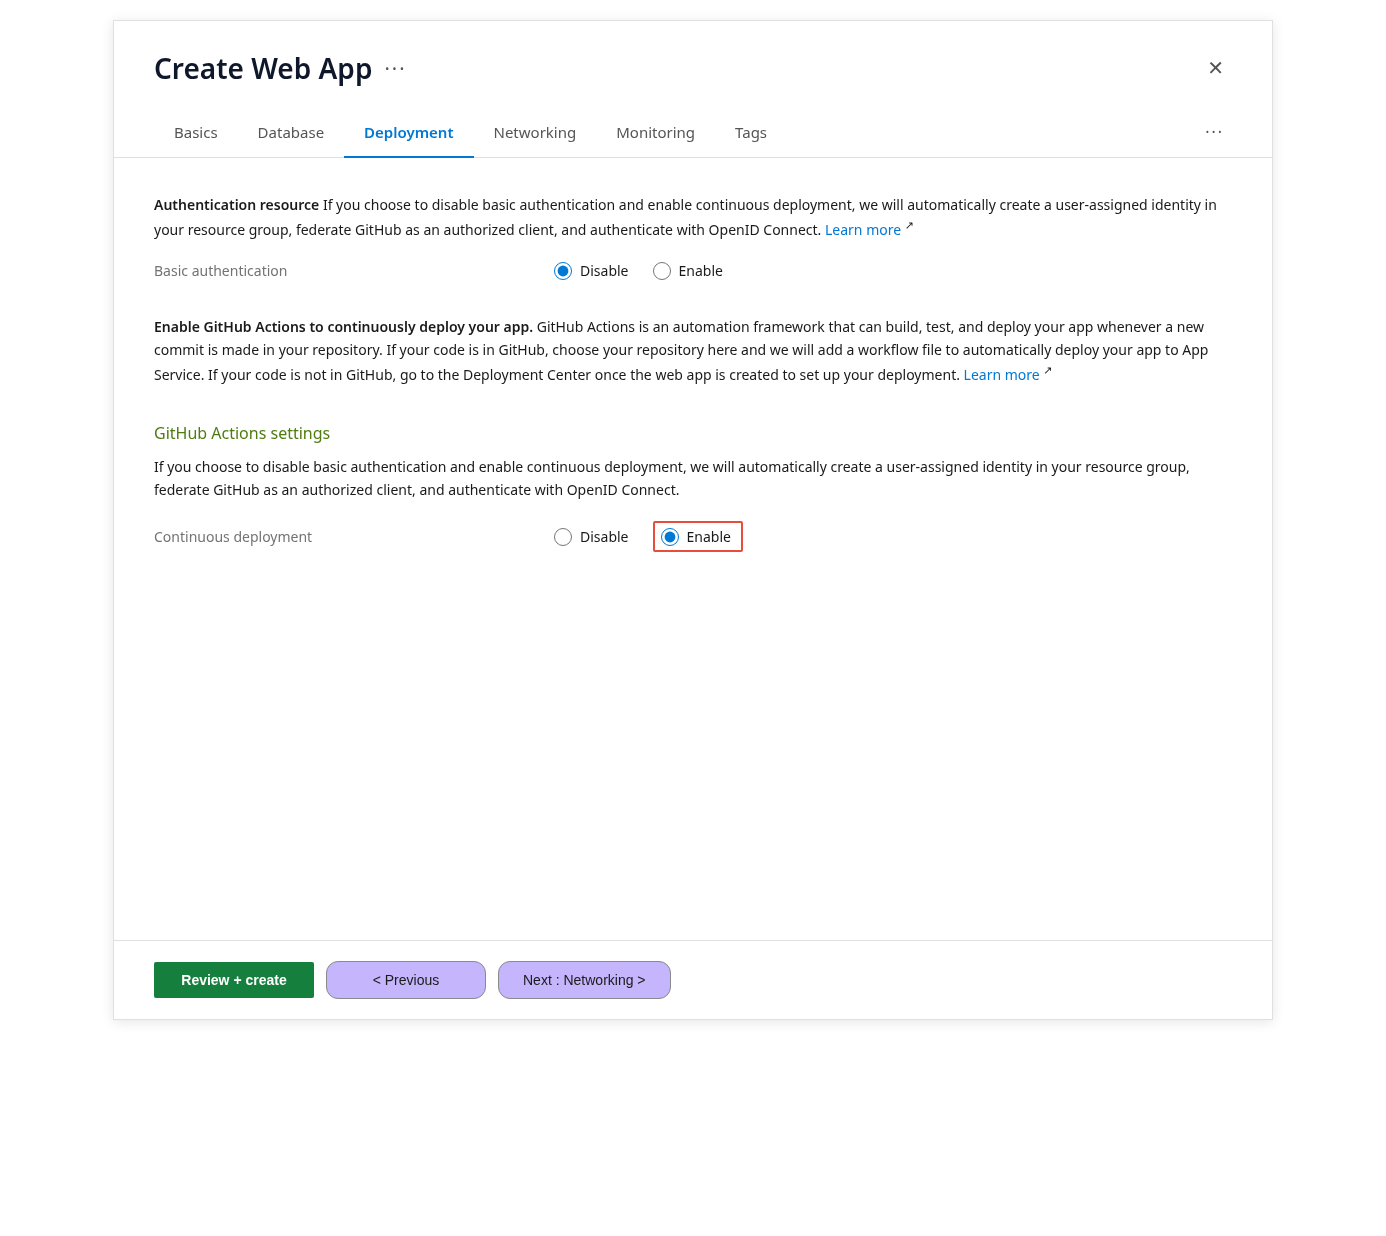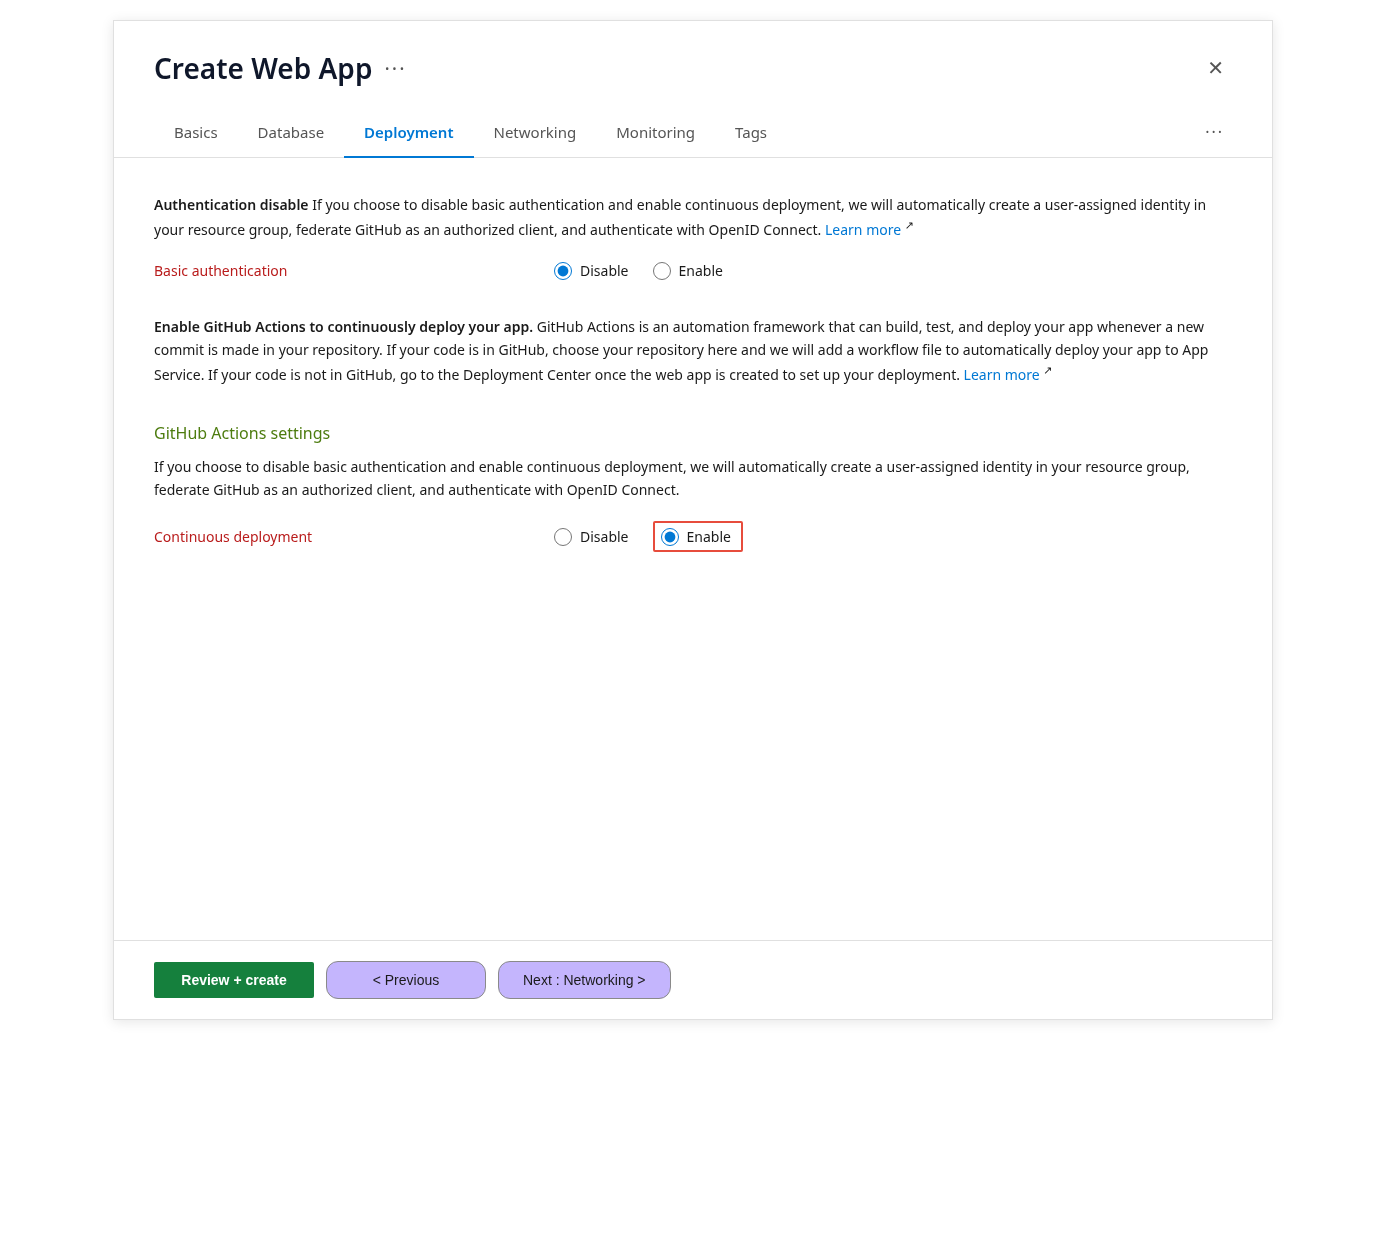--- a/index.html
+++ b/index.html
@@ -110,21 +110,21 @@
     }
 
     .field-row {
       display: flex;
       align-items: center;
       gap: 0;
       margin-top: 8px;
     }
     .field-label {
       font-size: 14px;
-      color: #b91c1c;
+      color: #737373;
       min-width: 220px;
     }
     .radio-group {
       display: flex;
       align-items: center;
       gap: 24px;
       margin-left: 180px;
     }
     .radio-option {
       display: flex;
@@ -218,21 +218,21 @@
     <div class="tab">Networking</div>
     <div class="tab">Monitoring</div>
     <div class="tab">Tags</div>
     <div class="tab-more">···</div>
   </div>
 
   <div class="content">
 
     <div class="section">
       <p class="section-text">
-        <strong>Authentication disable</strong>
+        <strong>Authentication resource</strong>
         <span> If you choose to disable basic authentication and enable continuous deployment, we will automatically create a user-assigned identity in your resource group, federate GitHub as an authorized client, and authenticate with OpenID Connect.</span>
         <a class="learn-more">Learn more</a>
         <span class="external-icon">↗</span>
       </p>
 
       <div class="field-row">
         <span class="field-label">Basic authentication</span>
         <div class="radio-group">
           <label class="radio-option">
             <input type="radio" class="radio-input" name="basic-auth" value="disable" checked="" style="">

